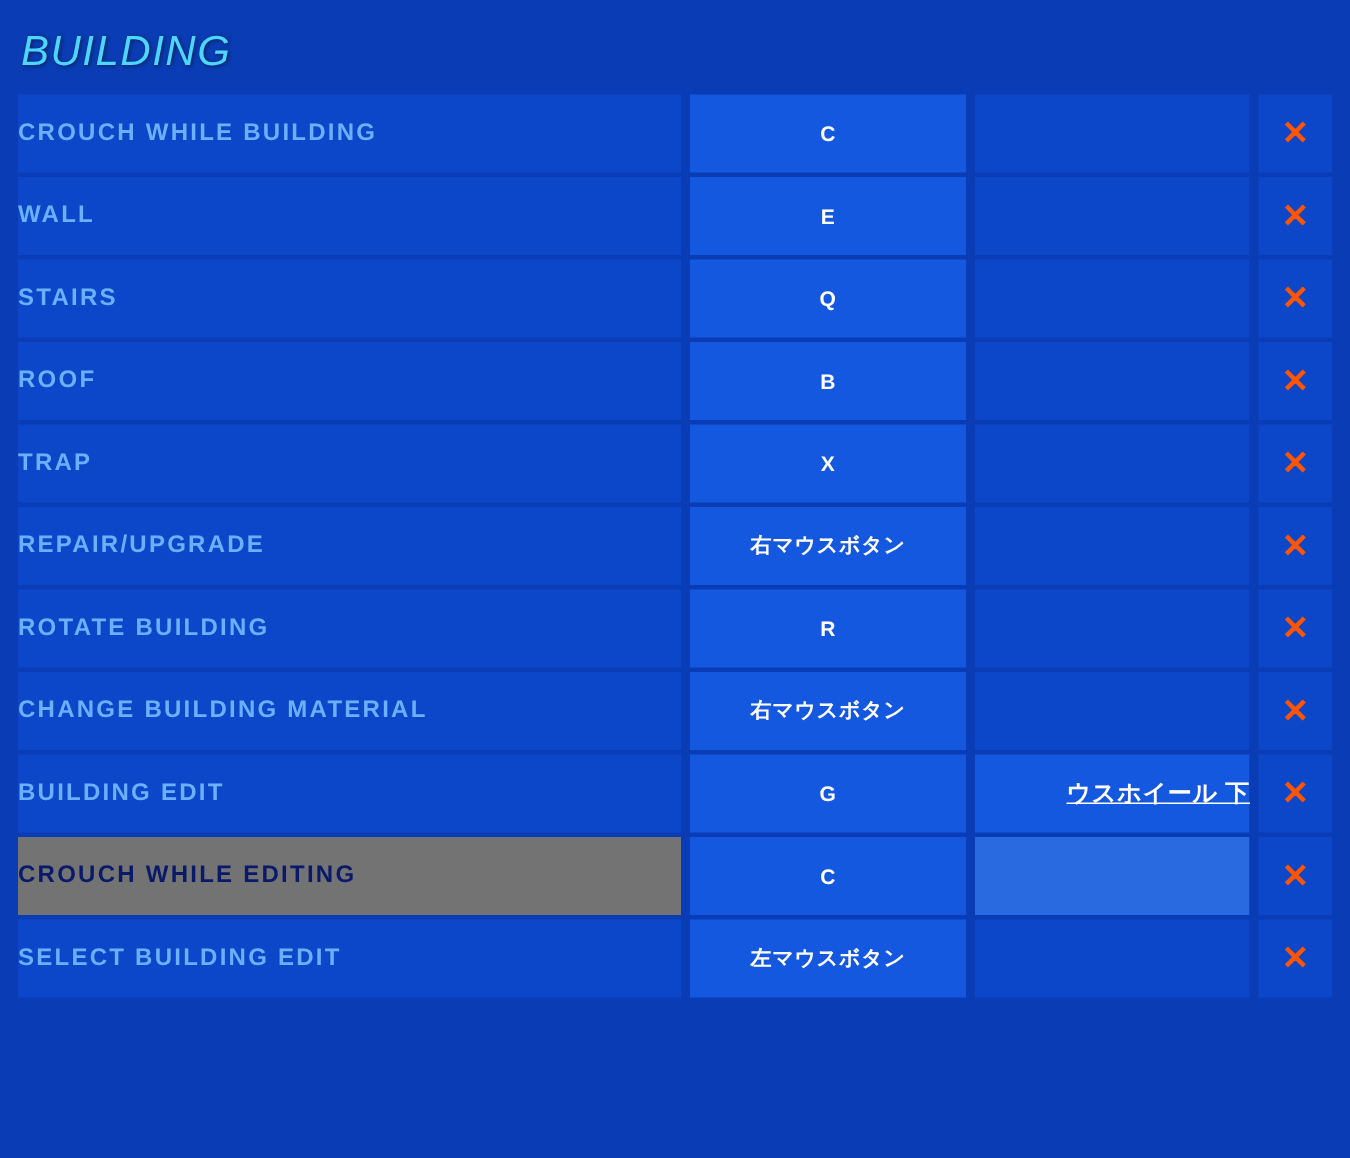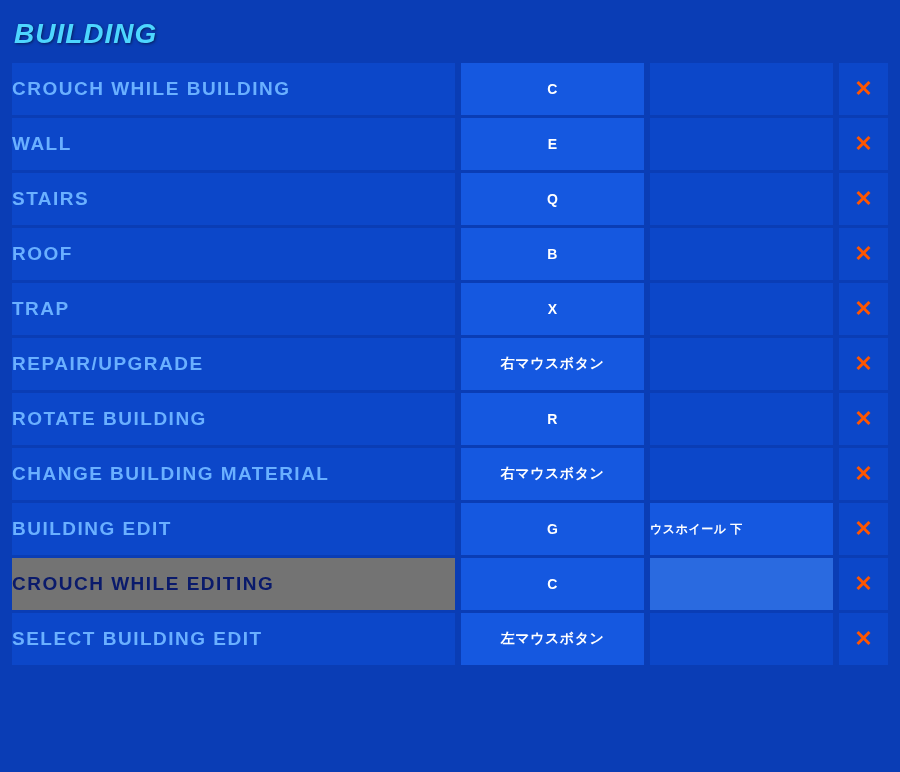--- a/index.html
+++ b/index.html
@@ -6,21 +6,21 @@
     body {
       background-color: #0a3db5;
       font-family: 'Arial Black', 'Arial Bold', Arial, sans-serif;
       width: 900px;
       min-height: 772px;
       padding: 10px;
     }
 
     .section-title {
       font-size: 28px;
-      font-weight: 700;
+      font-weight: 400;
       font-style: italic;
       color: #4dd6ff;
       padding: 8px 4px 10px 4px;
       text-shadow: 1px 1px 3px rgba(0,0,0,0.5);
       letter-spacing: 1px;
     }
 
     .keybind-table {
       width: 100%;
       border-collapse: separate;
@@ -38,47 +38,48 @@
 
     .keybind-row.active-row td {
       background-color: #737373;
     }
 
     .keybind-row.active-row .action-cell {
       color: #0a1a6b;
     }
 
     .action-cell {
-      font-size: 19px;
+      font-size: 16px;
       font-weight: 900;
       color: #6ab0ff;
       letter-spacing: 1.5px;
       padding: 0 14px;
       width: 455px;
       text-transform: uppercase;
     }
 
     .key-cell {
       font-size: 14px;
       font-weight: 900;
       color: #ffffff;
       text-align: center;
       background-color: #1558e0 !important;
       width: 190px;
       letter-spacing: 0.5px;
     }
 
     .key-cell-alt {
-      font-size: 12px;
+      font-size: 16px;
       font-weight: 900;
       color: #ffffff;
-      text-align: left;
+      text-align: right;
       background-color: #1558e0 !important;
       width: 190px;
       letter-spacing: 0.5px;
+      text-decoration: underline;
     }
 
     .key-cell-alt.empty {
       background-color: #0c47c9 !important;
     }
 
     .key-cell-alt.active-alt {
       background-color: #2a6ae0 !important;
     }
 

